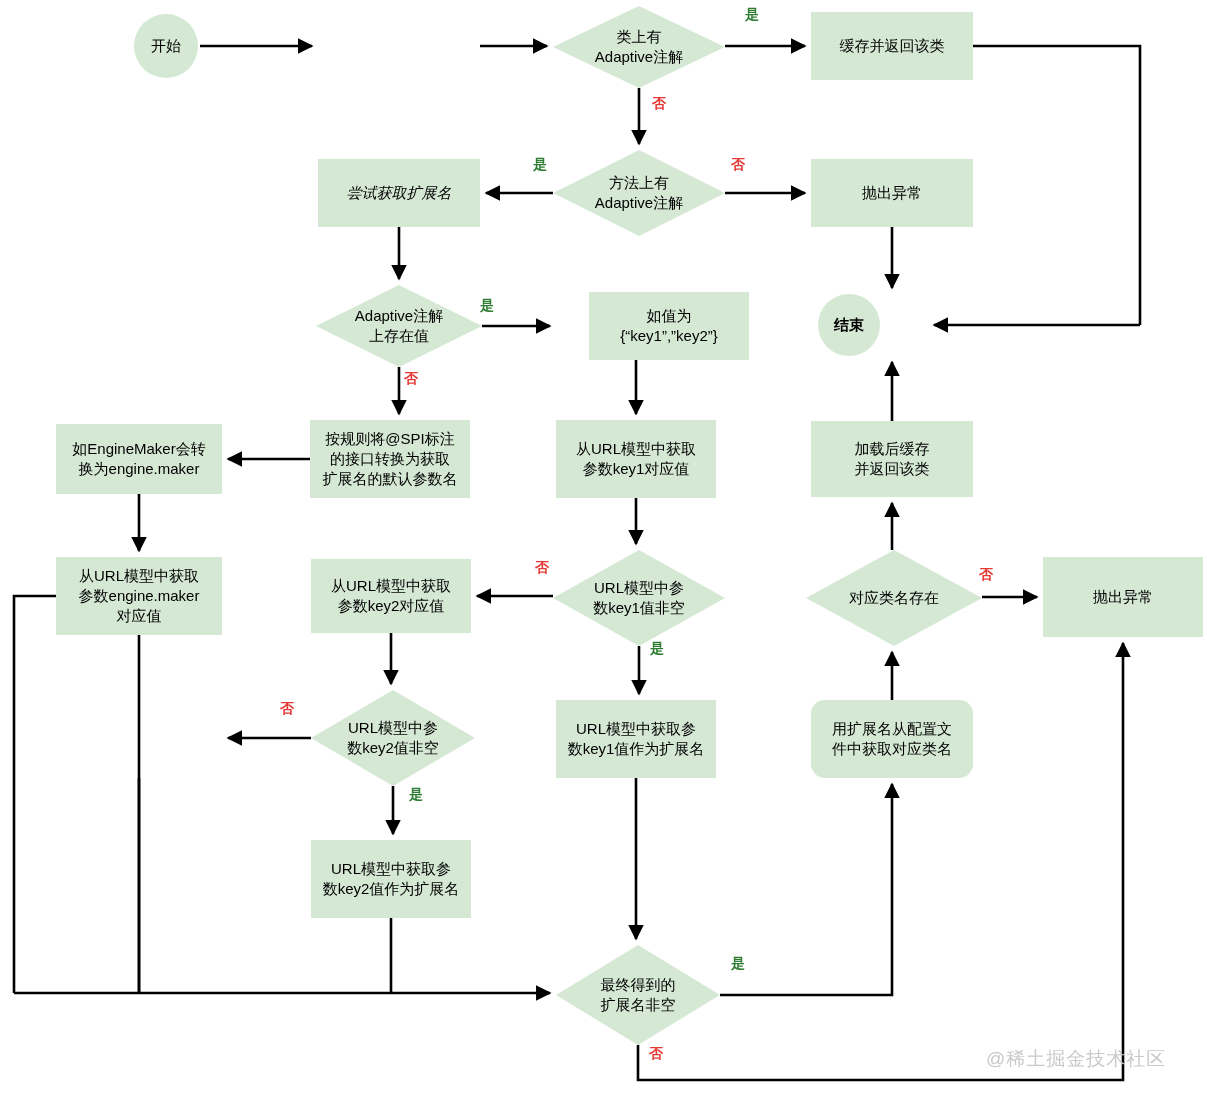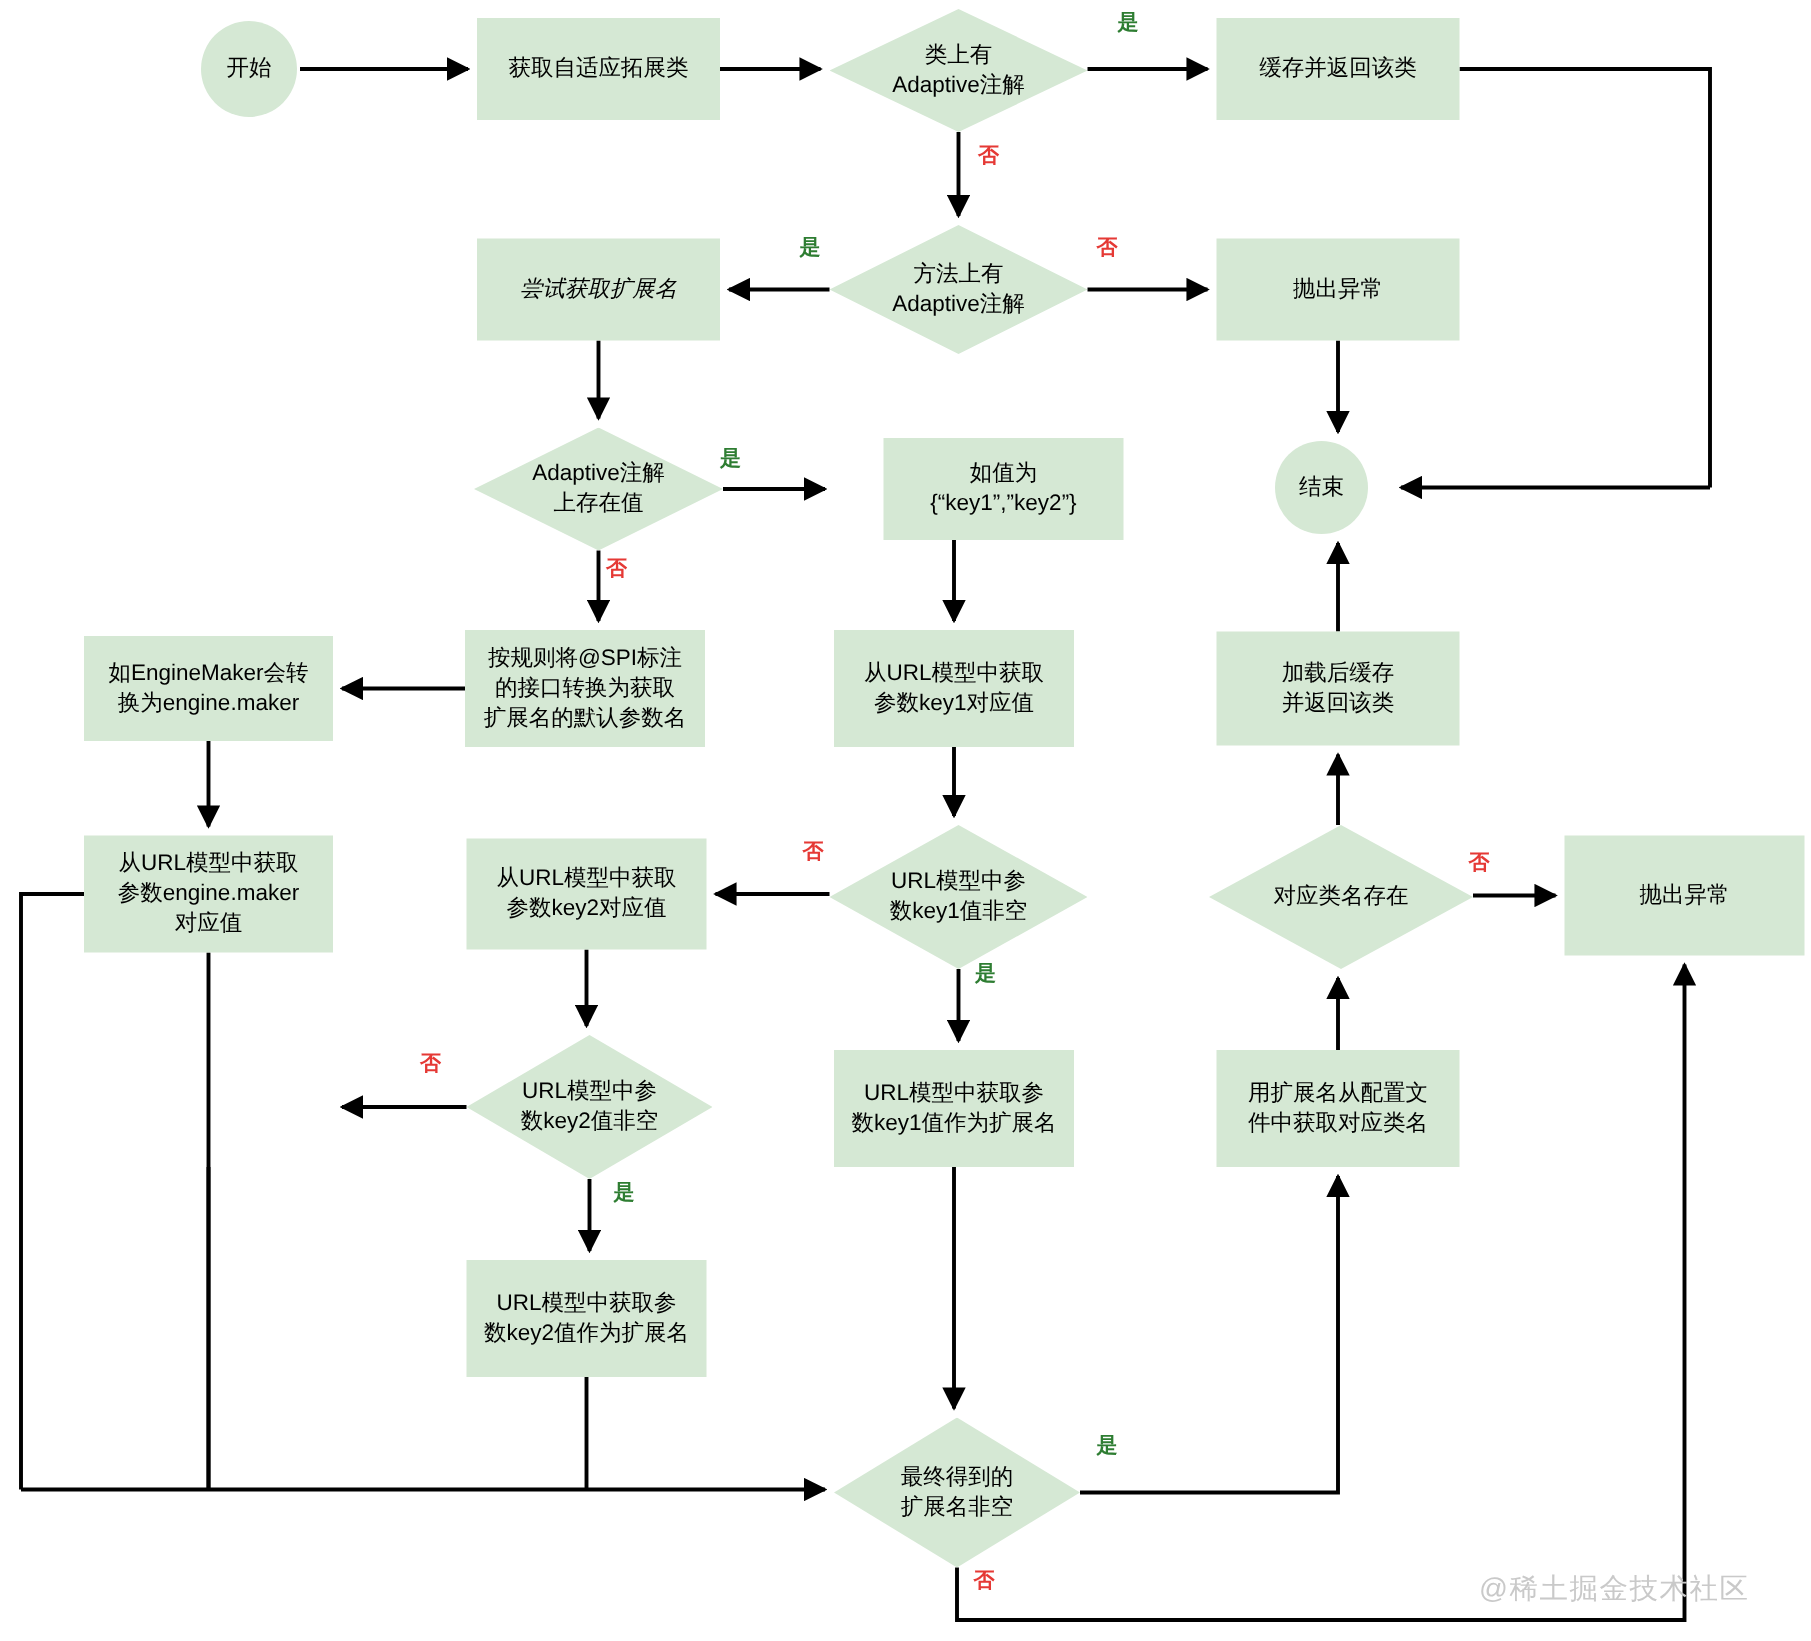--- a/index.html
+++ b/index.html
@@ -159,23 +159,20 @@
     <g stroke="#000000" stroke-width="2.6" fill="none" marker-end="url(#arrow)">
 
       <path d="M 1140 325 L 934 325"></path>
     </g>
   </svg>
 
   <div class="node terminator" style="left:134px;top:14px;width:64px;height:64px;">
     <span class="label">开始</span>
   </div>
 
-  <div class="node process" style="left:318px;top:12px;width:162px;height:68px;">
-    <span class="label">获取自适应拓展类</span>
-  </div>
 
   <div class="node decision" style="left:553px;top:6px;width:172px;height:82px;">
     <span class="diamond-shape"></span>
     <span class="label">类上有
 Adaptive注解</span>
   </div>
 
   <div class="node process" style="left:811px;top:12px;width:162px;height:68px;">
     <span class="label">缓存并返回该类</span>
   </div>
@@ -198,21 +195,21 @@
     <span class="diamond-shape"></span>
     <span class="label">Adaptive注解
 上存在值</span>
   </div>
 
   <div class="node process" style="left:556px;top:292px;width:160px;height:68px;margin-left:33px;">
     <span class="label">如值为
 {“key1”,”key2”}</span>
   </div>
 
-  <div class="node terminator" style="left:850px;top:294px;width:62px;height:62px;">
+  <div class="node terminator" style="left:818px;top:294px;width:62px;height:62px;font-weight:bold;">
     <span class="label">结束</span>
   </div>
 
   <div class="node process" style="left:310px;top:420px;width:160px;height:78px;">
     <span class="label">按规则将@SPI标注
 的接口转换为获取
 扩展名的默认参数名</span>
   </div>
 
   <div class="node process" style="left:56px;top:424px;width:166px;height:70px;align-items:center;">
@@ -261,21 +258,21 @@
     <span class="diamond-shape"></span>
     <span class="label">URL模型中参
 数key2值非空</span>
   </div>
 
   <div class="node process" style="left:556px;top:700px;width:160px;height:78px;">
     <span class="label">URL模型中获取参
 数key1值作为扩展名</span>
   </div>
 
-  <div class="node process" style="left:811px;top:700px;width:162px;height:78px;">
+  <div class="node process" style="left:811px;top:700px;width:162px;height:78px;border-radius:14px;">
     <span class="label">用扩展名从配置文
 件中获取对应类名</span>
   </div>
 
   <div class="node process" style="left:311px;top:840px;width:160px;height:78px;">
     <span class="label">URL模型中获取参
 数key2值作为扩展名</span>
   </div>
 
   <div class="node decision" style="left:556px;top:945px;width:164px;height:100px;">

